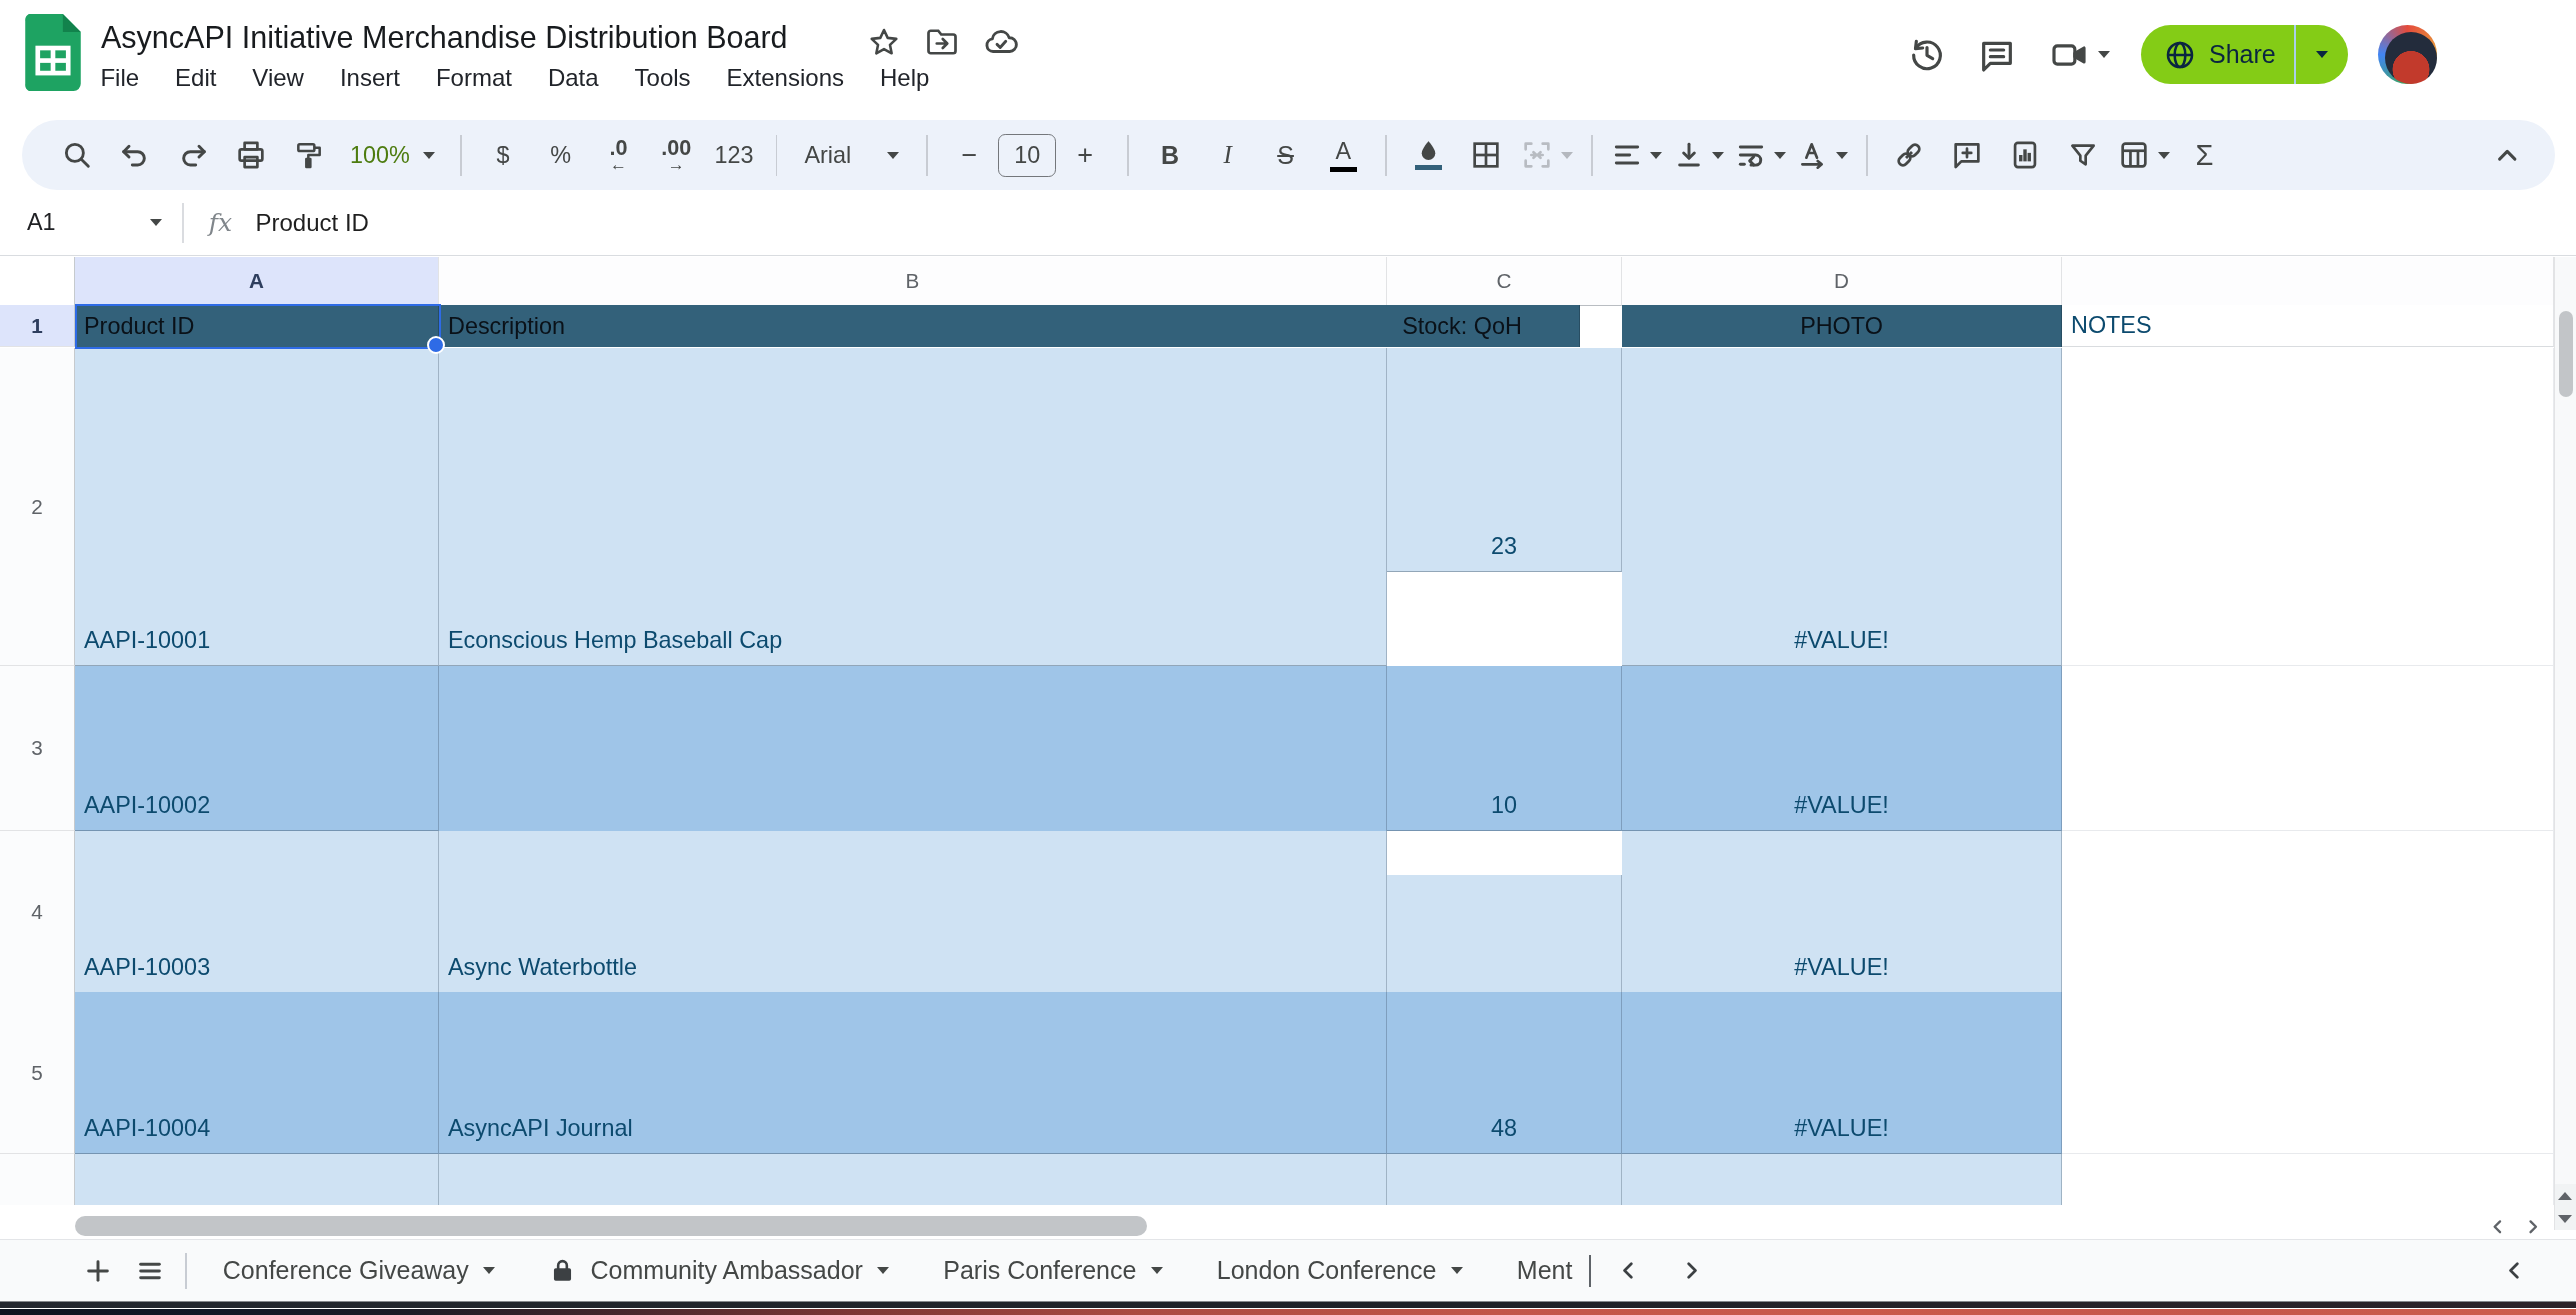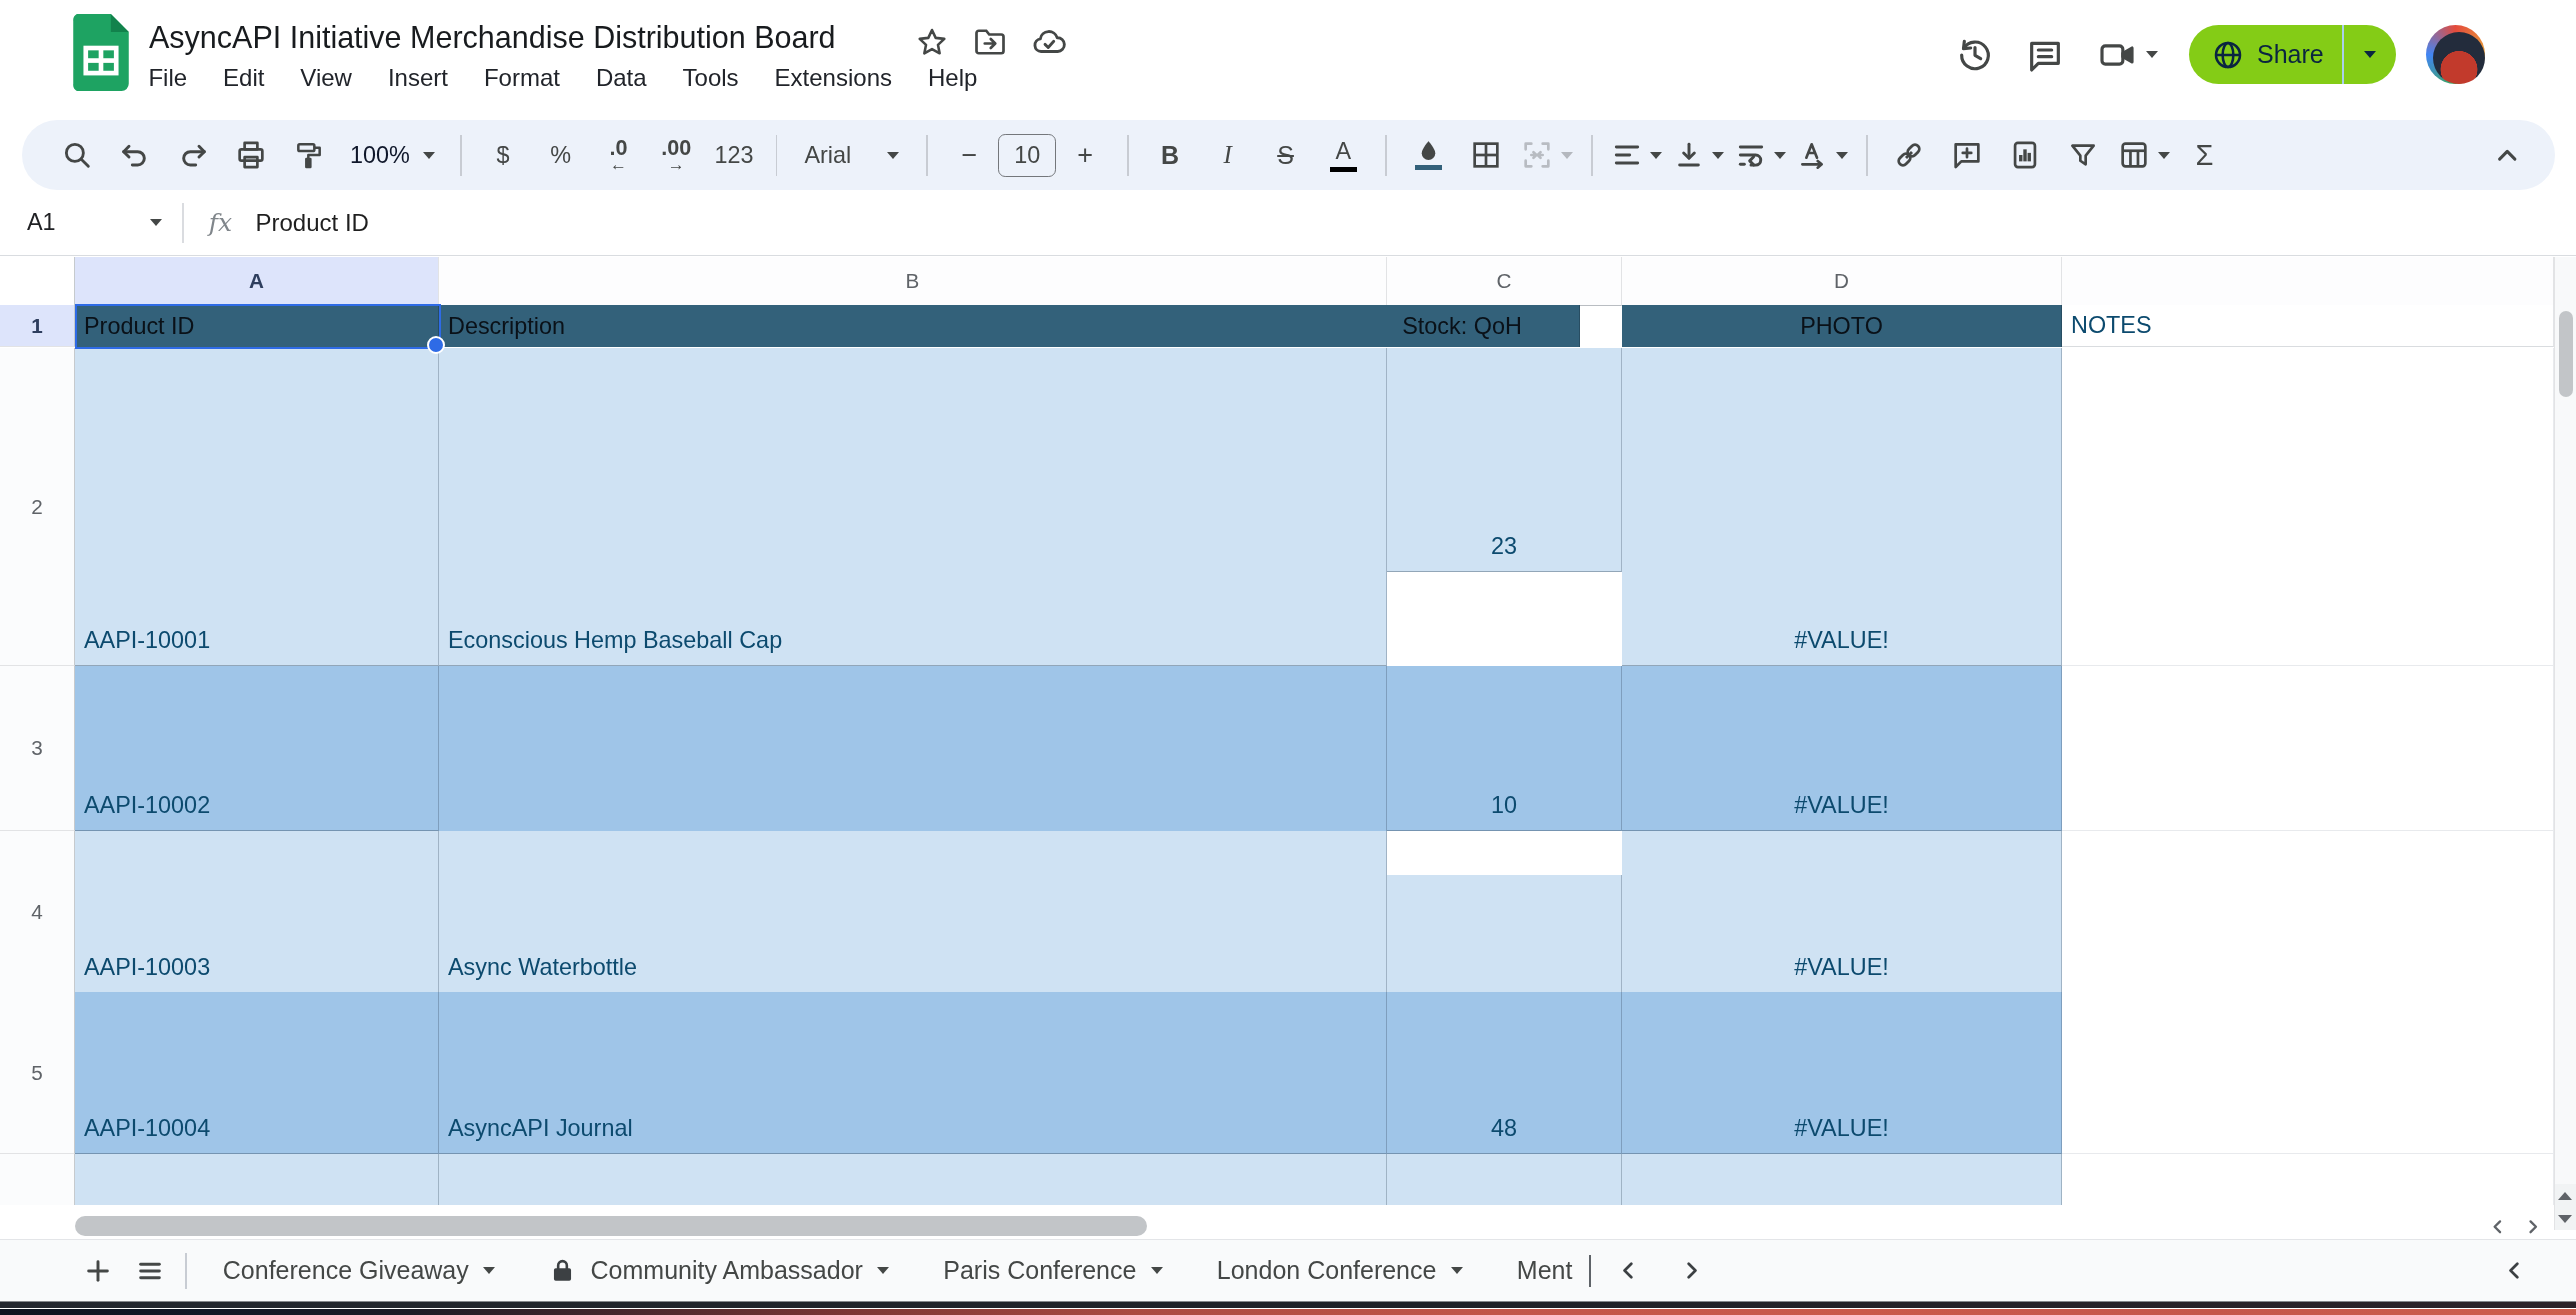--- a/index.html
+++ b/index.html
@@ -1,21 +1,21 @@
 <!DOCTYPE html>
 <html style="font-size:14.4px"><head>
 <meta charset="utf-8">
 <style>
   html,body{margin:0;padding:0;background:#e9e9e9;}
   #app{position:relative;width:2576px;height:1316px;background:#fff;overflow:hidden;
        font-family:"Liberation Sans",sans-serif;color:#1f1f1f;}
   .abs{position:absolute;box-sizing:border-box;}
   svg{display:block;}
   
-  #topbar{left:0;top:0;width:2469px;height:113px;background:#fff;margin-left:48px;}
+  #topbar{left:0;top:0;width:2469px;height:113px;background:#fff;}
   .doc-title{font-size:30.5px;color:#181b1e;white-space:nowrap;}
   .title-icon{width:40px;height:40px;display:flex;align-items:center;justify-content:center;border-radius:50%;}
   .menu-row{display:flex;align-items:center;gap:7.2px;}
   .menu-item{font-size:24px;color:#21242a;padding:4.5px 14.4px;border-radius:9px;cursor:default;}
   .top-right{display:flex;align-items:center;gap:30.5px;}
   .share-pill{display:flex;align-items:center;height:59px;background:#84cc16;border-radius:30.5px;overflow:hidden;}
   .share-main{display:flex;align-items:center;gap:12.6px;padding:0 18px 0 23.4px;height:100%;}
   .share-label{font-size:25px;font-weight:500;color:#0a2540;}
   .share-sep{width:1.8px;height:100%;background:#a9cfec;}
   .share-caret-wrap{padding:0 20px;height:100%;display:flex;align-items:center;}
@@ -28,21 +28,21 @@
     background-clip:padding-box;position:relative;}
   .avatar-ring{width:59px;height:59px;border-radius:50%;padding:3.6px;box-sizing:border-box;
     background:conic-gradient(#e44b3c,#e8a33a,#3aa757,#4285f4,#e44b3c);}
   
   #toolbar{left:21.6px;top:120px;width:2533px;height:70px;background:#edf2fa;border-radius:36px;
     display:flex;align-items:center;padding:0 18px 0 27px;}
   .tbtn{min-width:47px;height:52px;display:flex;align-items:center;justify-content:center;
     color:#444746;border-radius:7.2px;gap:7.2px;padding:0 5.4px;}
   .tbtn.txt{font-size:23.4px;font-weight:500;}
   .vdiv{width:1.8px;height:41px;background:#c8ccd3;margin:0 12.6px;flex:none;}
-  .zoombox{display:flex;align-items:center;gap:12.6px;padding:0 12.6px;font-size:23.4px;color:#0f172a;font-weight:500;}
+  .zoombox{display:flex;align-items:center;gap:12.6px;padding:0 12.6px;font-size:23.4px;color:#4d7c0f;font-weight:500;}
   .fontbox{display:flex;align-items:center;gap:36px;padding:0 14.4px;font-size:23.4px;color:#444746;font-weight:500;}
   .sizebox{width:56px;height:41px;border:1.8px solid #74777b;border-radius:7.2px;display:flex;
     align-items:center;justify-content:center;font-size:23.4px;color:#444746;}
   .decwrap{display:flex;flex-direction:column;align-items:center;font-size:21.6px;font-weight:600;line-height:20px;}
   .decarr{font-size:17px;line-height:14.4px;font-weight:400;}
   .aunder{display:flex;flex-direction:column;align-items:center;}
   .aunder .bar{width:27px;height:5.4px;margin-top:1.8px;}
   .spacer{flex:1;}
   
   #fbar{left:0;top:190px;width:2576px;height:66px;background:#fff;border-bottom:1.8px solid #d9dce0;

